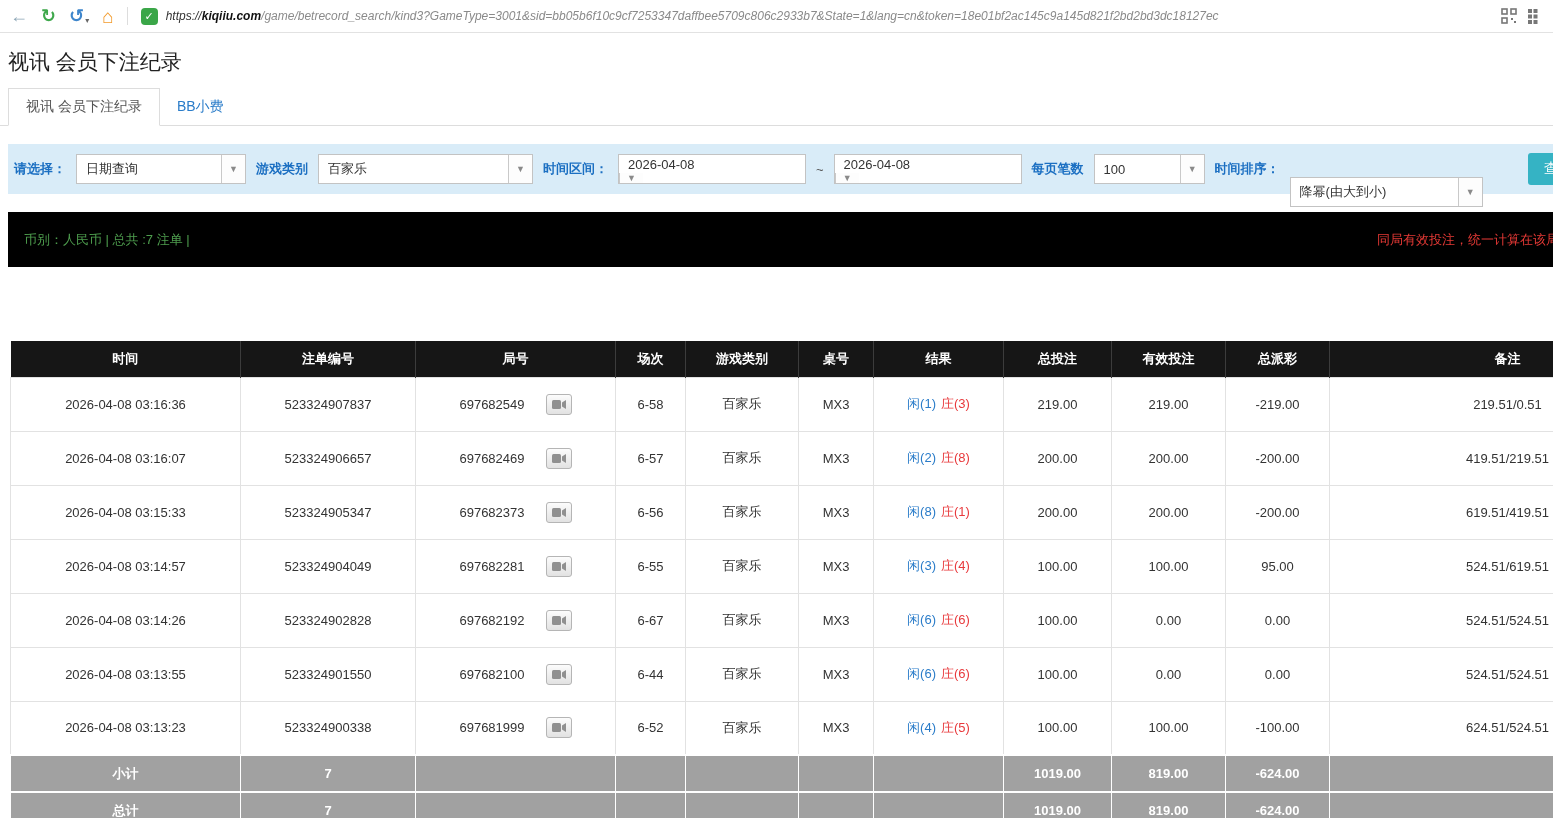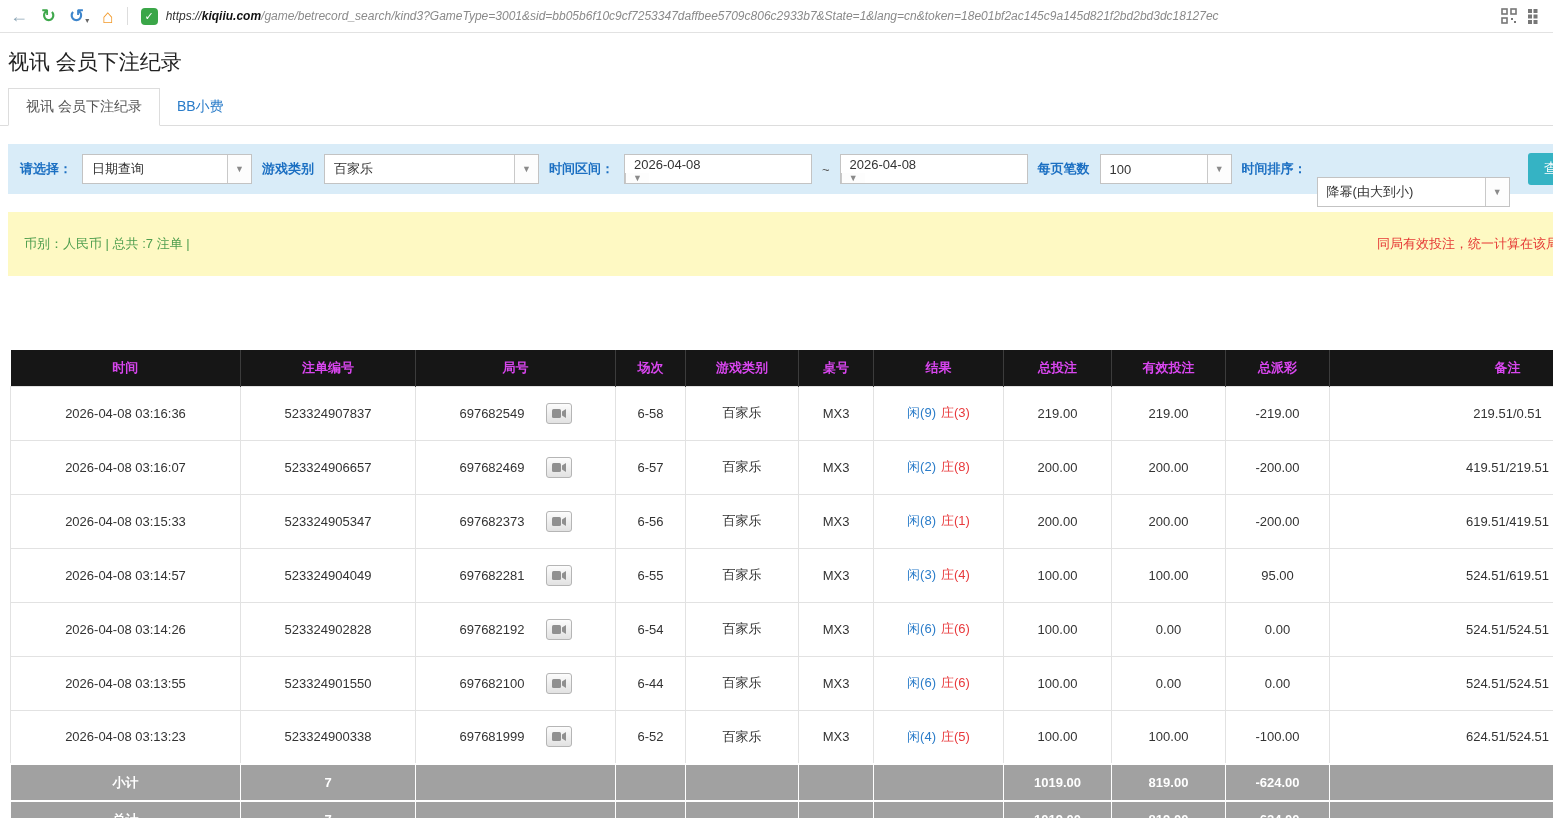--- a/index.html
+++ b/index.html
@@ -32,44 +32,44 @@
   .page-title{font-size:21px;color:#222;margin:15px 0 12px 8px;font-weight:400;}
 
   .tabs{display:flex;align-items:flex-end;border-bottom:1px solid #ddd;padding-left:8px;}
   .tab{padding:9px 17px;font-size:14px;cursor:pointer;white-space:nowrap;}
   .tab.active{background:#fff;border:1px solid #ddd;border-bottom:1px solid #fff;
     margin-bottom:-1px;color:#555;}
   .tab.inactive{color:#2a7cc9;}
 
   
   .filter-bar{margin:18px 0 0 8px;width:calc(100% - 8px);height:50px;background:#d9ecf8;
-    display:flex;align-items:center;gap:10px;padding:0 12px;position:relative;}
+    display:flex;align-items:center;gap:10px;padding:0 6px;position:relative;}
   .f-label{color:#1b6fc2;font-weight:bold;font-size:13px;white-space:nowrap;}
   .combo{display:inline-flex;align-items:stretch;background:#fff;border:1px solid #c3c3c3;
     height:30px;cursor:pointer;}
   .combo .val{display:flex;align-items:center;padding:0 9px;font-size:13px;color:#333;
     flex:1;white-space:nowrap;overflow:hidden;}
   .combo .arrow{width:24px;border-left:1px solid #c9c9c9;background:#fdfdfd;display:flex;
     align-items:center;justify-content:center;color:#8a8a8a;font-size:9px;}
   .w-select{width:170px;} .w-game{width:215px;} .w-date{width:188px;flex-direction:column;}
-  .w-size{width:132px;gap:24px;} .w-sort{width:193px;margin-top:45px;}
+  .w-size{width:111px;gap:24px;} .w-sort{width:193px;margin-top:45px;}
   .tilde{color:#555;font-size:13px;}
   .search-btn{position:absolute;top:9px;left:1520px;height:32px;background:#35b3c4;color:#fff;
     border:none;border-radius:3px;font-size:14px;padding:0 16px;cursor:pointer;white-space:nowrap;}
 
   
-  .summary-bar{margin:18px 0 2px 8px;width:calc(100% - 8px);height:64px;background:#fef9c3;
+  .summary-bar{margin:18px 0 2px 8px;width:calc(100% - 8px);height:55px;background:#000000;
     display:flex;align-items:center;position:relative;overflow:hidden;}
   .summary-left{color:#4e9e4e;font-size:13px;padding-left:16px;white-space:nowrap;}
   .summary-right{position:absolute;right:-6px;color:#e53935;font-size:13px;white-space:nowrap;}
 
   
   .bet-table{border-collapse:collapse;table-layout:fixed;width:1675px;margin:74px 0 0 10px;
     font-size:13px;}
-  .bet-table thead th{background:#161616;color:#d946ef;height:36px;font-weight:bold;
+  .bet-table thead th{background:#161616;color:#ffffff;height:36px;font-weight:bold;
     border-right:1px solid #3c3c3c;font-size:13px;}
   .bet-table tbody td{background:#fff;border:1px solid #e2e2e2;height:54px;text-align:center;
     color:#333;}
   .bet-table tfoot td{background:#a1a1a1;color:#fff;font-weight:bold;height:37px;
     text-align:center;border:1px solid #fff;border-top:2px solid #fff;}
   .blue{color:#2a7cc9;}
   .red{color:#e8393c;}
   .result-player{color:#2a7cc9;margin-right:5px;}
   .result-banker{color:#e8393c;}
   .round-cell-inner{display:inline-flex;align-items:center;gap:21px;}
@@ -207,21 +207,21 @@
                 <rect x="0" y="1" width="9" height="9" rx="1.5" fill="#909090"></rect>
                 <path d="M10 3.5 L14 1 V10 L10 7.5 Z" fill="#909090"></path>
               </svg>
         </button>
       </span>
     </td>
     <td>6-58</td>
     <td>百家乐</td>
     <td>MX3</td>
     <td>
-      <span class="result-player">闲(9)</span><span class="result-banker">庄(3)</span>
+      <span class="result-player">闲(1)</span><span class="result-banker">庄(3)</span>
     </td>
     <td class="blue">219.00</td>
     <td>219.00</td>
     <td class="red">-219.00</td>
     <td>219.51/0.51</td>
   </tr>
 
   <tr>
     <td>2026-04-08 03:16:07</td>
     <td>523324906657</td>
@@ -307,21 +307,21 @@
       <span class="round-cell-inner">
         <span>697682192</span>
         <button class="replay-btn">
           <svg width="14" height="11" viewBox="0 0 14 11">
                 <rect x="0" y="1" width="9" height="9" rx="1.5" fill="#909090"></rect>
                 <path d="M10 3.5 L14 1 V10 L10 7.5 Z" fill="#909090"></path>
               </svg>
         </button>
       </span>
     </td>
-    <td>6-54</td>
+    <td>6-67</td>
     <td>百家乐</td>
     <td>MX3</td>
     <td>
       <span class="result-player">闲(6)</span><span class="result-banker">庄(6)</span>
     </td>
     <td class="blue">100.00</td>
     <td>0.00</td>
     <td>0.00</td>
     <td>524.51/524.51</td>
   </tr>

